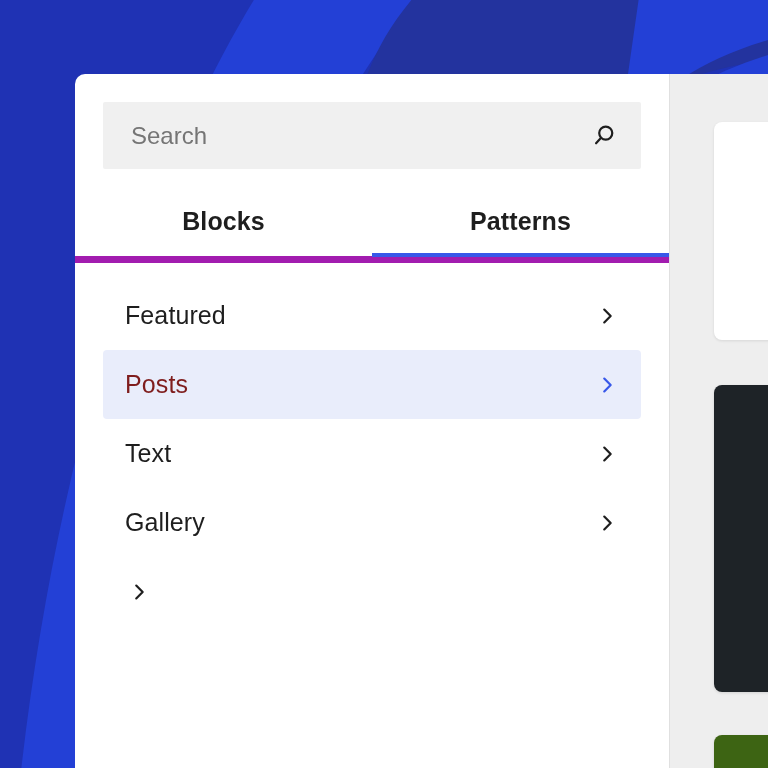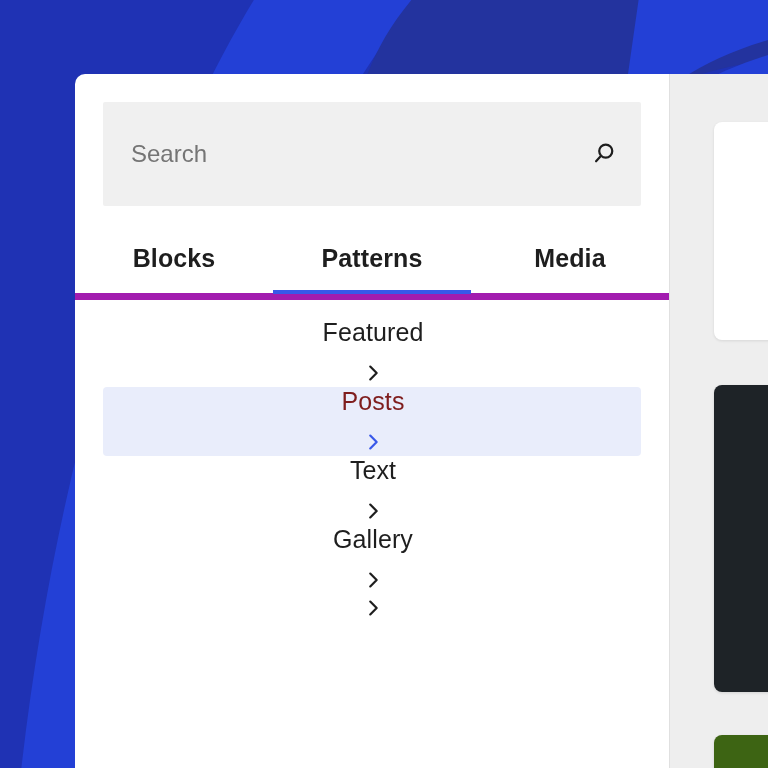--- a/index.html
+++ b/index.html
@@ -85,21 +85,21 @@
     border-right: 1px solid #e0e0e0;
     overflow: hidden;
   }
 
   
   .search-region {
     padding: 28px 28px 0 28px;
   }
   .search-box {
     position: relative;
-    height: 104px;
+    height: 67px;
     background: #f0f0f0;
     border-radius: 2px;
     display: flex;
     align-items: flex-end;
   }
   .search-input {
     border: 0;
     outline: none;
     background: transparent;
     font-family: "Liberation Sans", sans-serif;
@@ -161,21 +161,20 @@
   }
   .cat-item {
     display: flex;
     align-items: center;
     justify-content: space-between;
     height: 69px;
     padding: 0 20px 0 22px;
     border-radius: 4px;
     cursor: pointer;
     box-sizing: border-box;
-    flex-direction: column;
   }
   .cat-item.selected {
     background: #e9edfb;
   }
   .cat-label {
     font-size: 25px;
     color: #1e1e1e;
     letter-spacing: 0.1px;
   }
   .cat-item.selected .cat-label {
@@ -223,21 +222,20 @@
             <circle cx="13.5" cy="9.5" r="5.6" stroke="#1e1e1e" stroke-width="1.9"></circle>
             <line x1="9.3" y1="13.7" x2="5.2" y2="18.2" stroke="#1e1e1e" stroke-width="1.9" stroke-linecap="round"></line>
           </svg>
         </span>
       </div>
     </div>
 
     <div class="tabs">
       <div class="tab">Blocks</div>
       <div class="tab active">Patterns</div>
-      <div class="tab">Media</div>
     </div>
 
     <div class="cat-list">
 
       <div class="cat-item">
         <span class="cat-label">Featured</span>
         <span class="chev">
           <svg width="22" height="22" viewBox="0 0 24 24" fill="none">
             <path d="M9 5 L16 12 L9 19" stroke="#1e1e1e" stroke-width="2.4" stroke-linecap="round" stroke-linejoin="round"></path>
           </svg>

